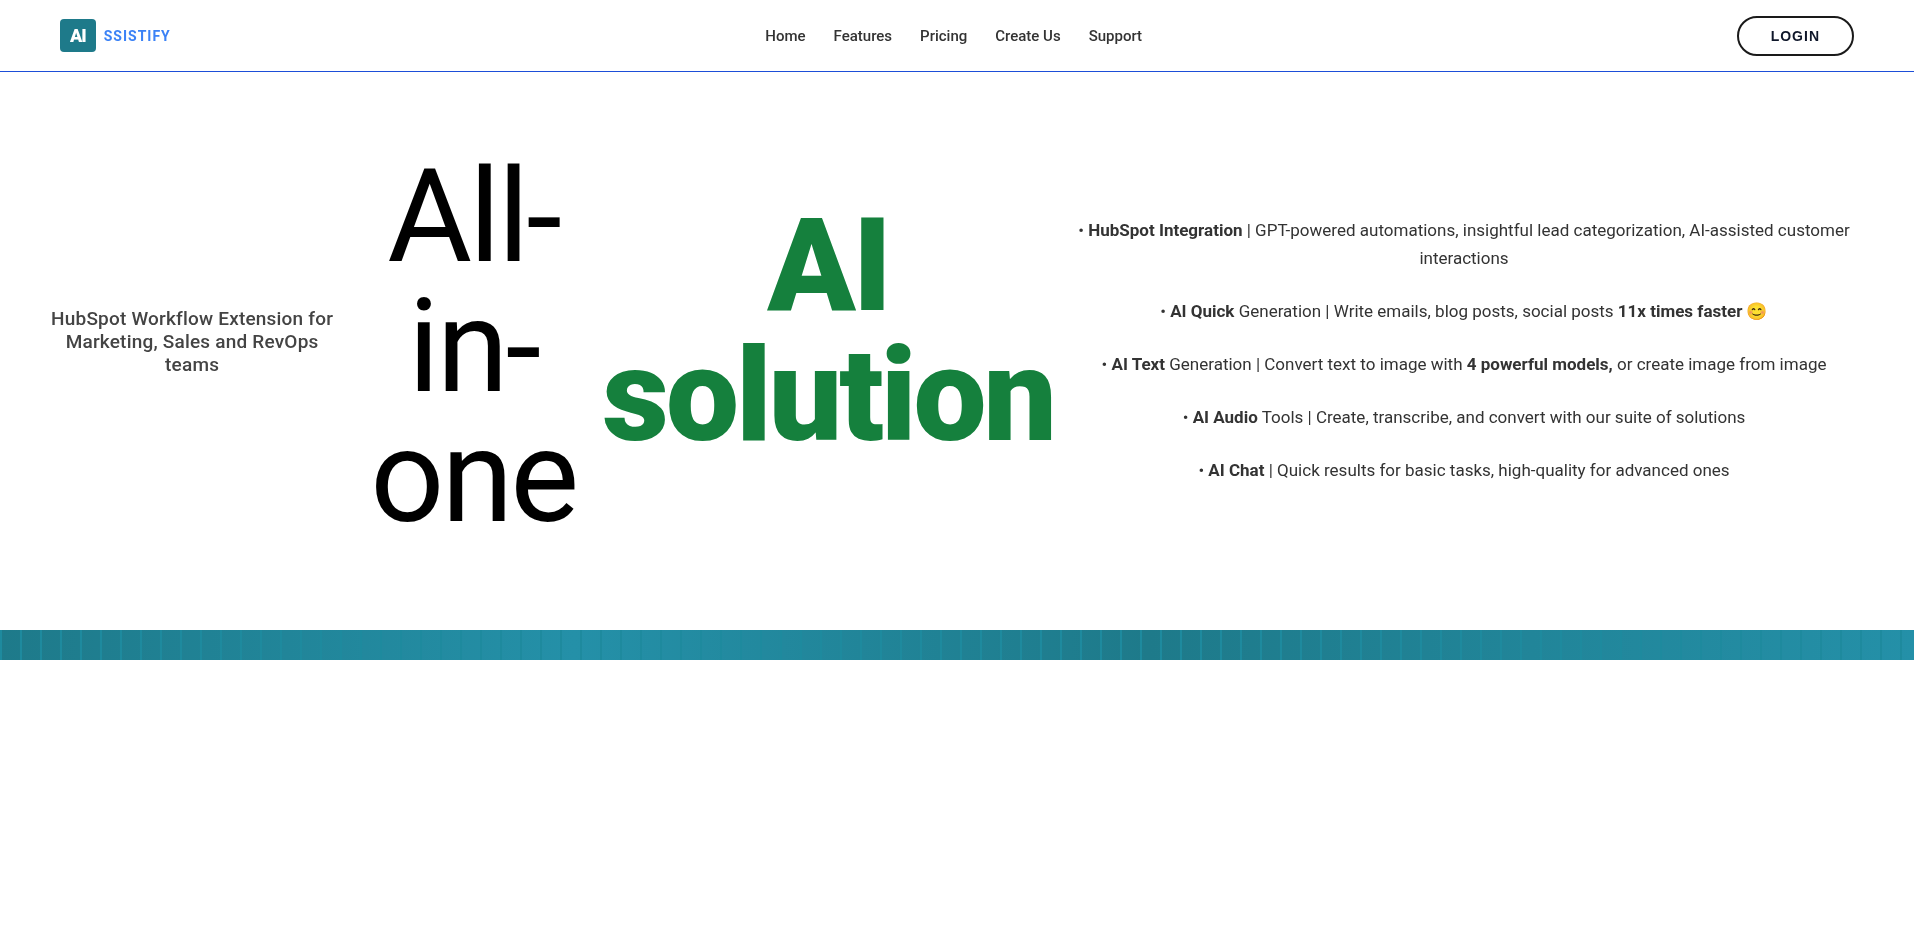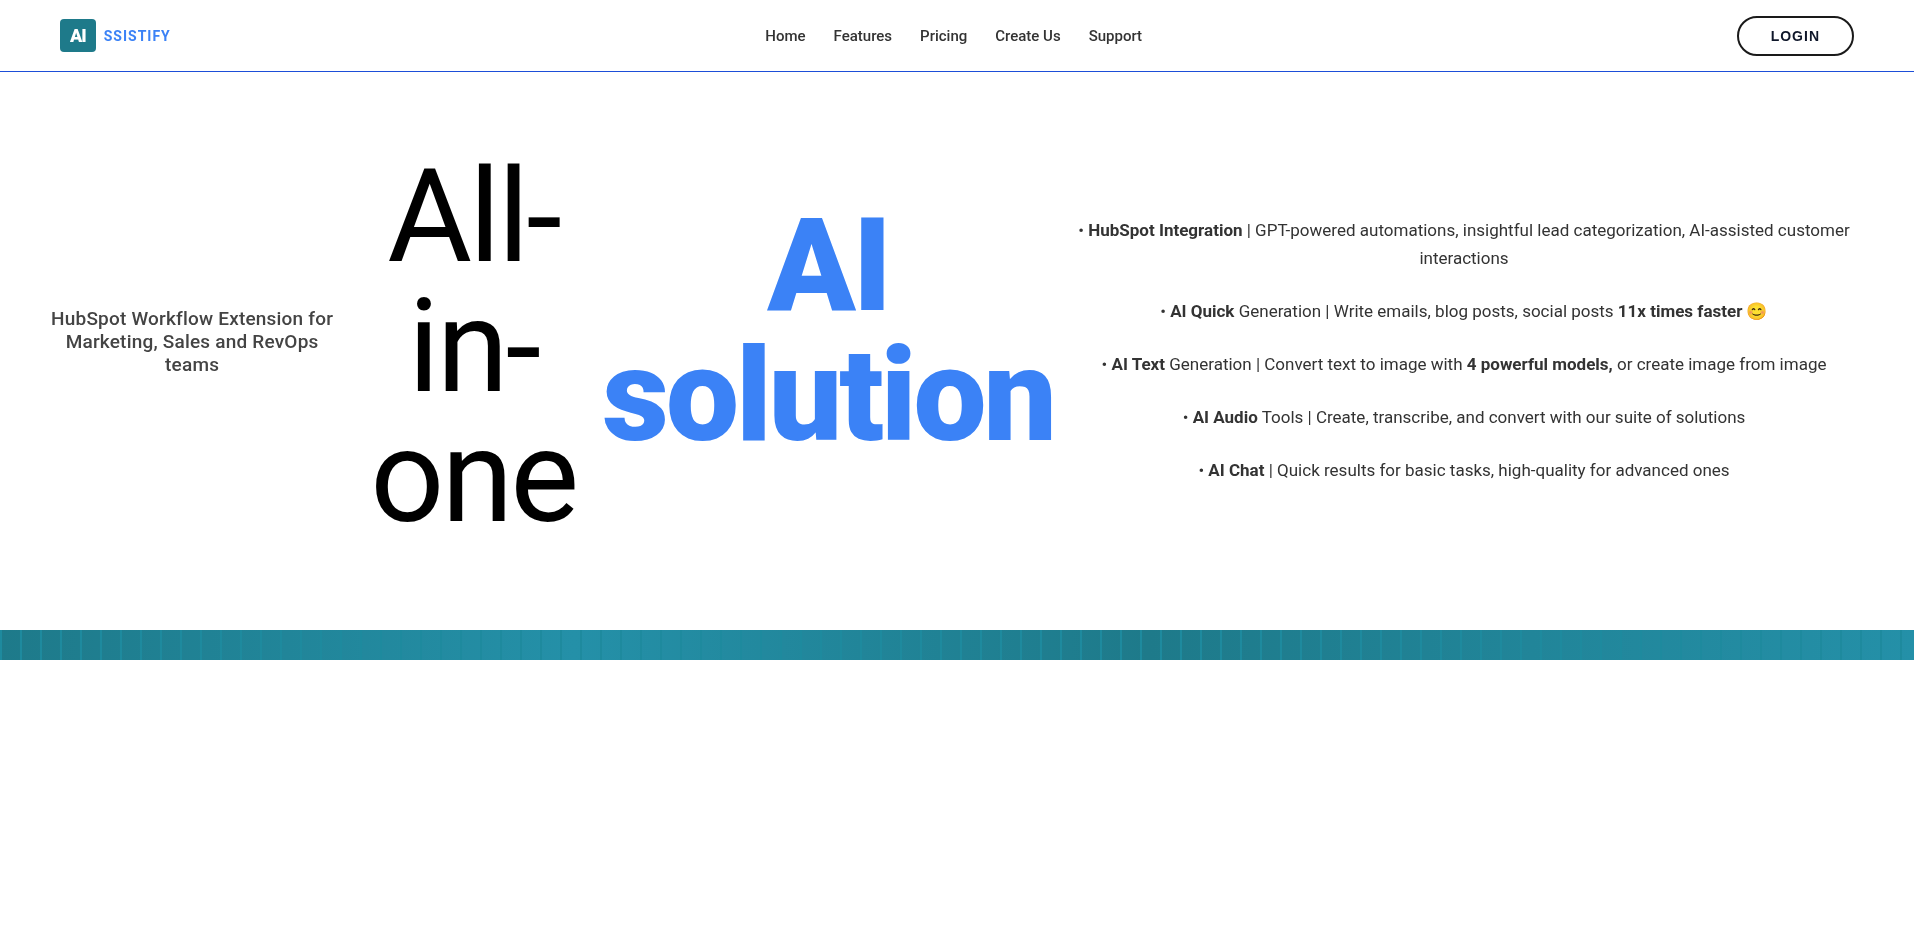--- a/index.html
+++ b/index.html
@@ -105,21 +105,21 @@
       font-weight: 400;
       color: #000000;
       line-height: 1.0;
       letter-spacing: -3px;
       margin-bottom: 8px;
     }
 
     .hero-title-line2 {
       font-size: 130px;
       font-weight: 900;
-      color: #3b82f6;
+      color: #15803d;
       line-height: 1.0;
       letter-spacing: -3px;
       margin-bottom: 40px;
     }
 
     .hero-features {
       display: flex;
       flex-direction: column;
       gap: 26px;
       max-width: 820px;

